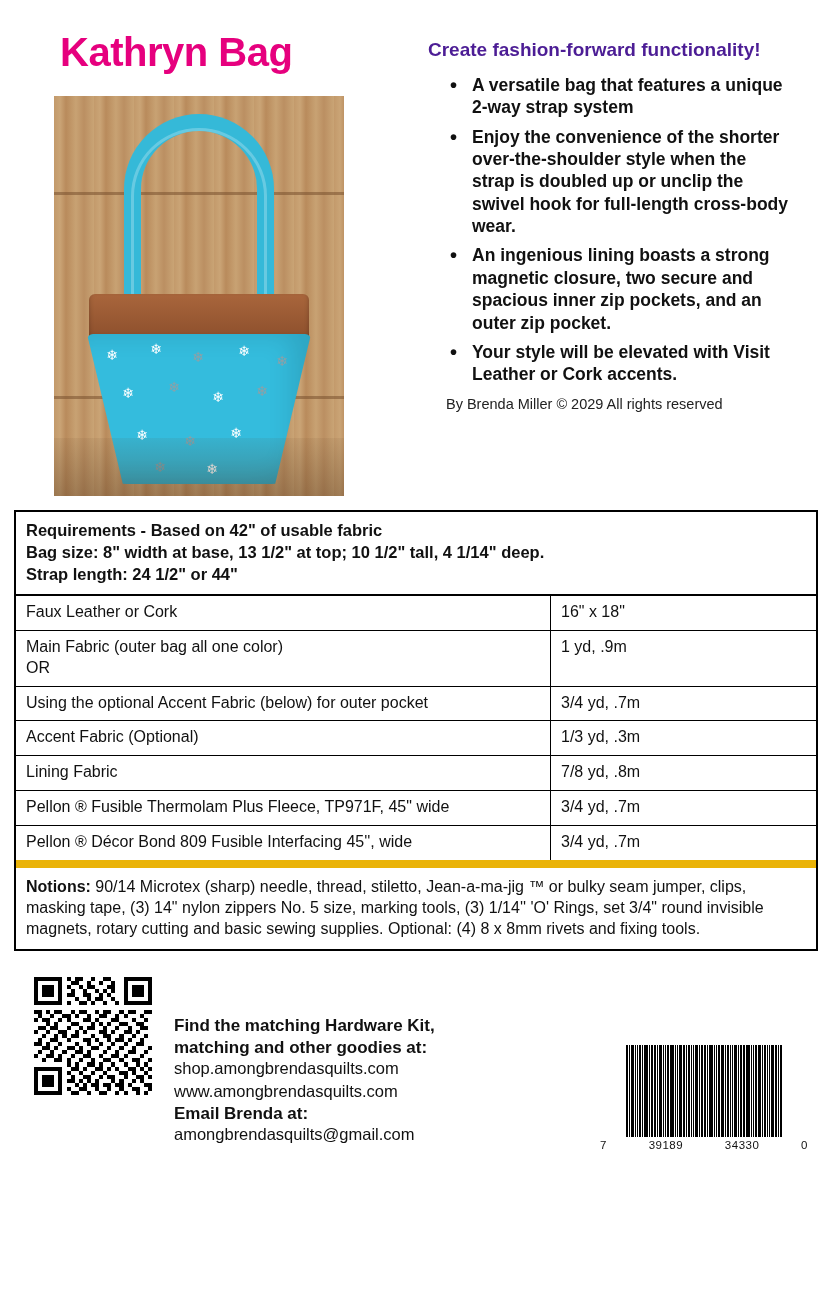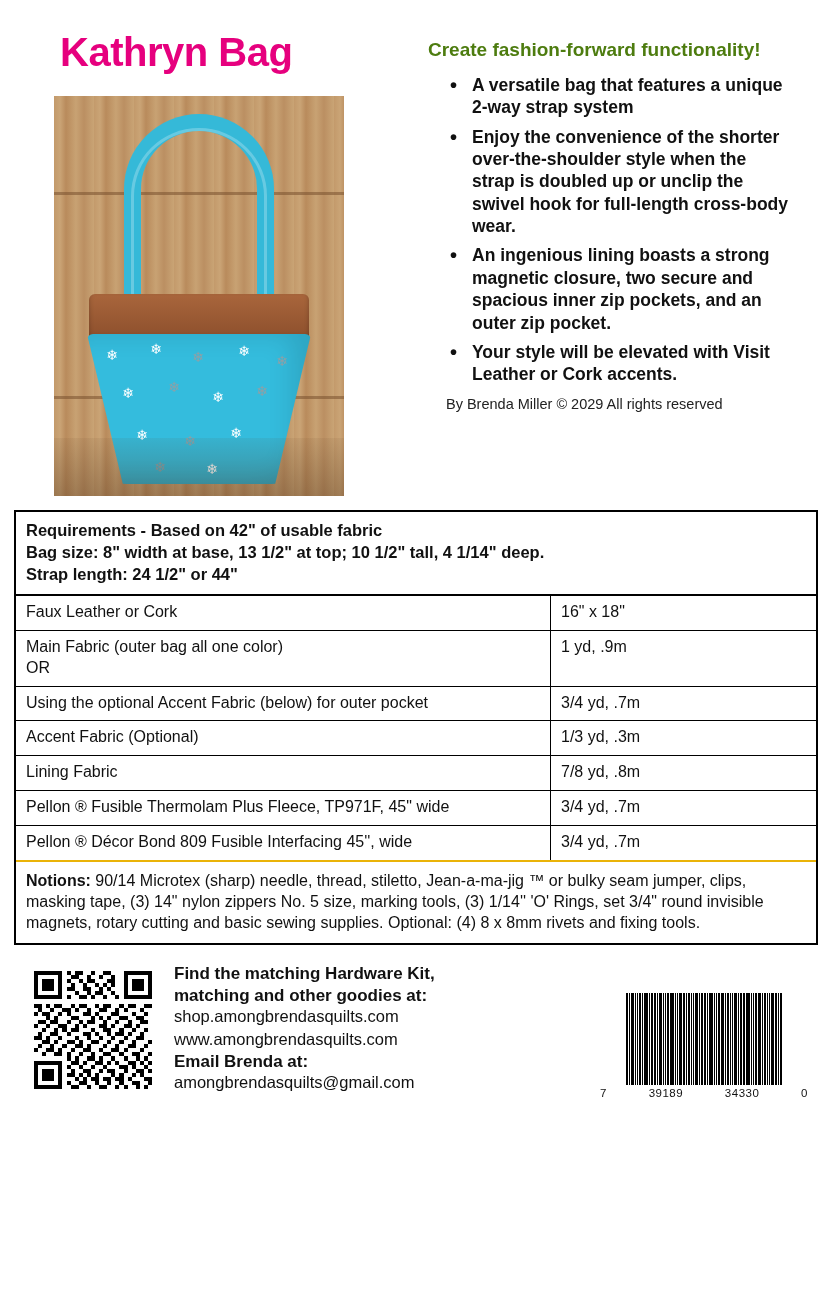--- a/index.html
+++ b/index.html
@@ -134,21 +134,21 @@
     font-size: 14px;
     line-height: 14px;
     text-align: center;
   }
   .snow.grey { color: #8fa0a6; }
 
   
   .tagline {
     font-size: 19px;
     font-weight: bold;
-    color: #4d7c0f;
+    color: #4c1d95;
     line-height: 1.25;
     margin: 0 0 12px 0;
   }
   ul.bullets {
     margin: 0;
     padding-left: 22px;
     list-style: none;
   }
   ul.bullets li {
     position: relative;
@@ -195,21 +195,21 @@
     border-bottom: 1.5px solid #000;
     padding: 6px 10px 7px 10px;
     vertical-align: top;
     line-height: 1.3;
   }
   table.req td.qty {
     width: 245px;
     border-left: 1.5px solid #000;
   }
   table.req tr:last-child td {
-    border-bottom: 2px solid #eab308;
+    border-bottom: 8px solid #eab308;
   }
   .notions {
     padding: 8px 10px 10px 10px;
     font-size: 16px;
     line-height: 1.33;
   }
   .notions b { font-weight: bold; }
 
   
   .footer {
@@ -222,20 +222,21 @@
   .qr {
     width: 118px;
     height: 118px;
     margin: 8px 0 0 14px;
     flex: 0 0 118px;
     background: #fff;
   }
   .contact {
     margin-left: 22px;
     flex: 1 1 auto;
+    margin-top: 46px;
   }
   .contact .hdr {
     font-size: 17px;
     font-weight: bold;
     line-height: 1.25;
   }
   .contact .val {
     font-size: 16.5px;
     line-height: 1.25;
     margin-bottom: 2px;

